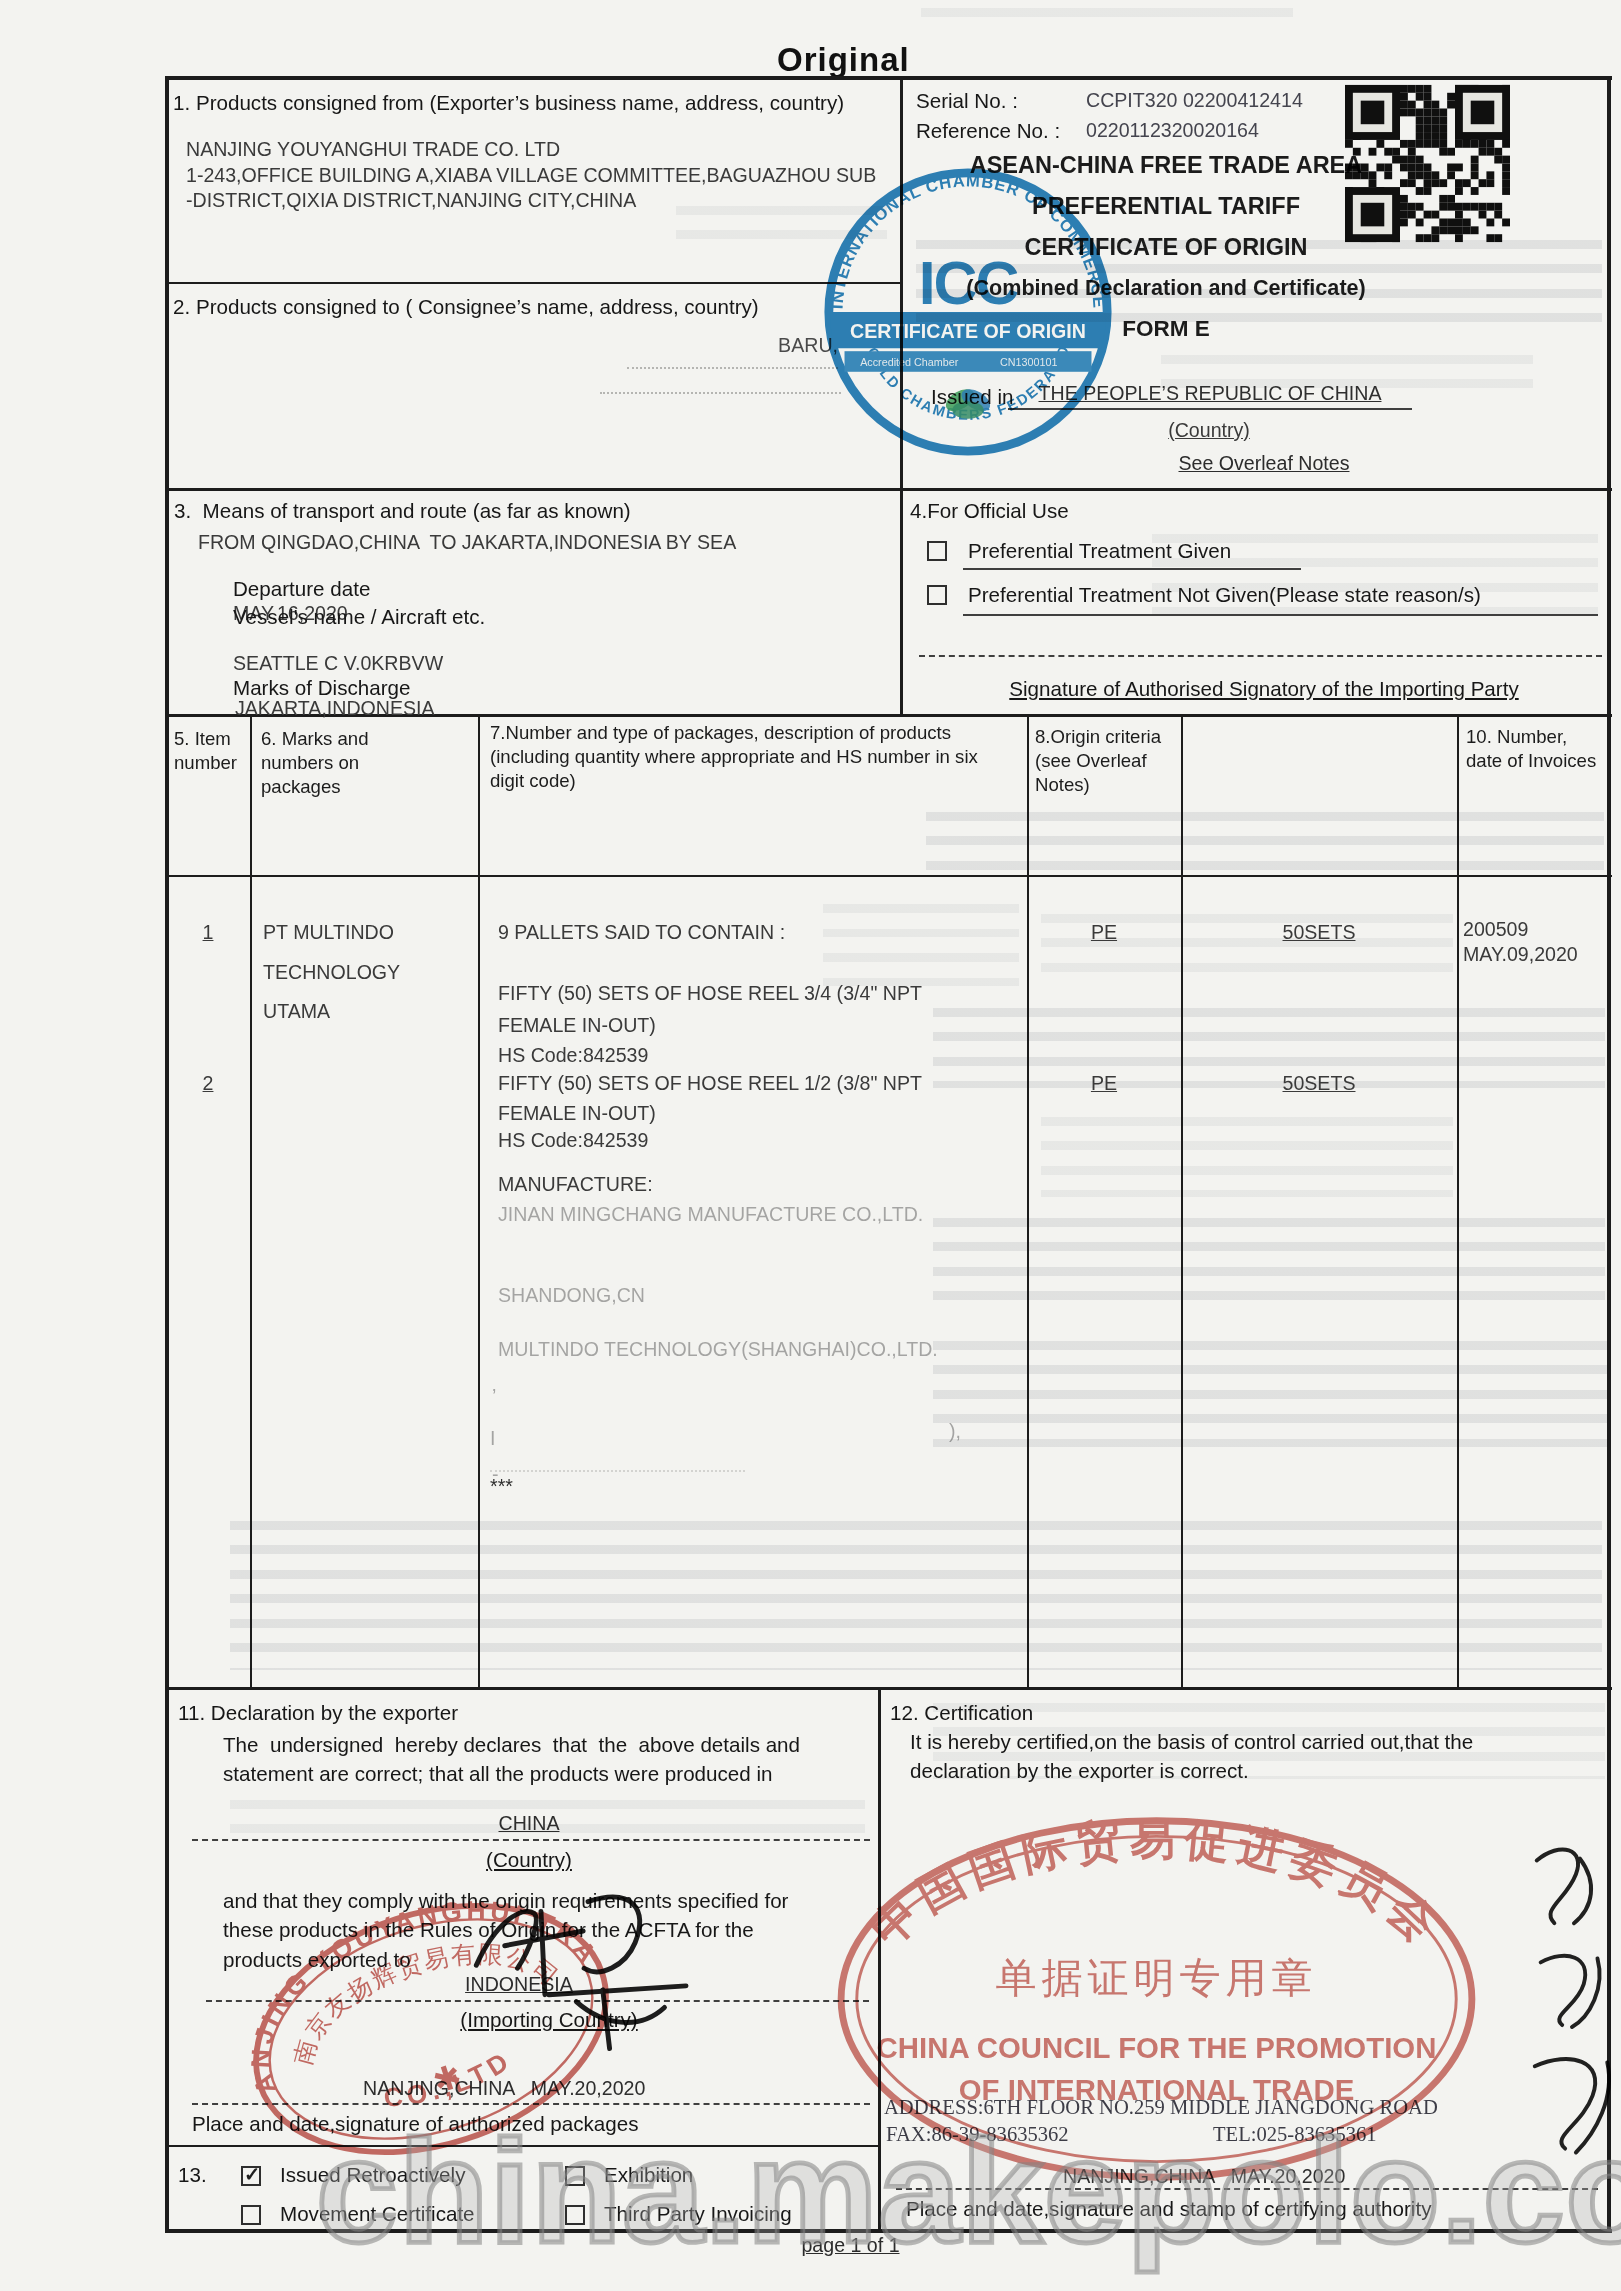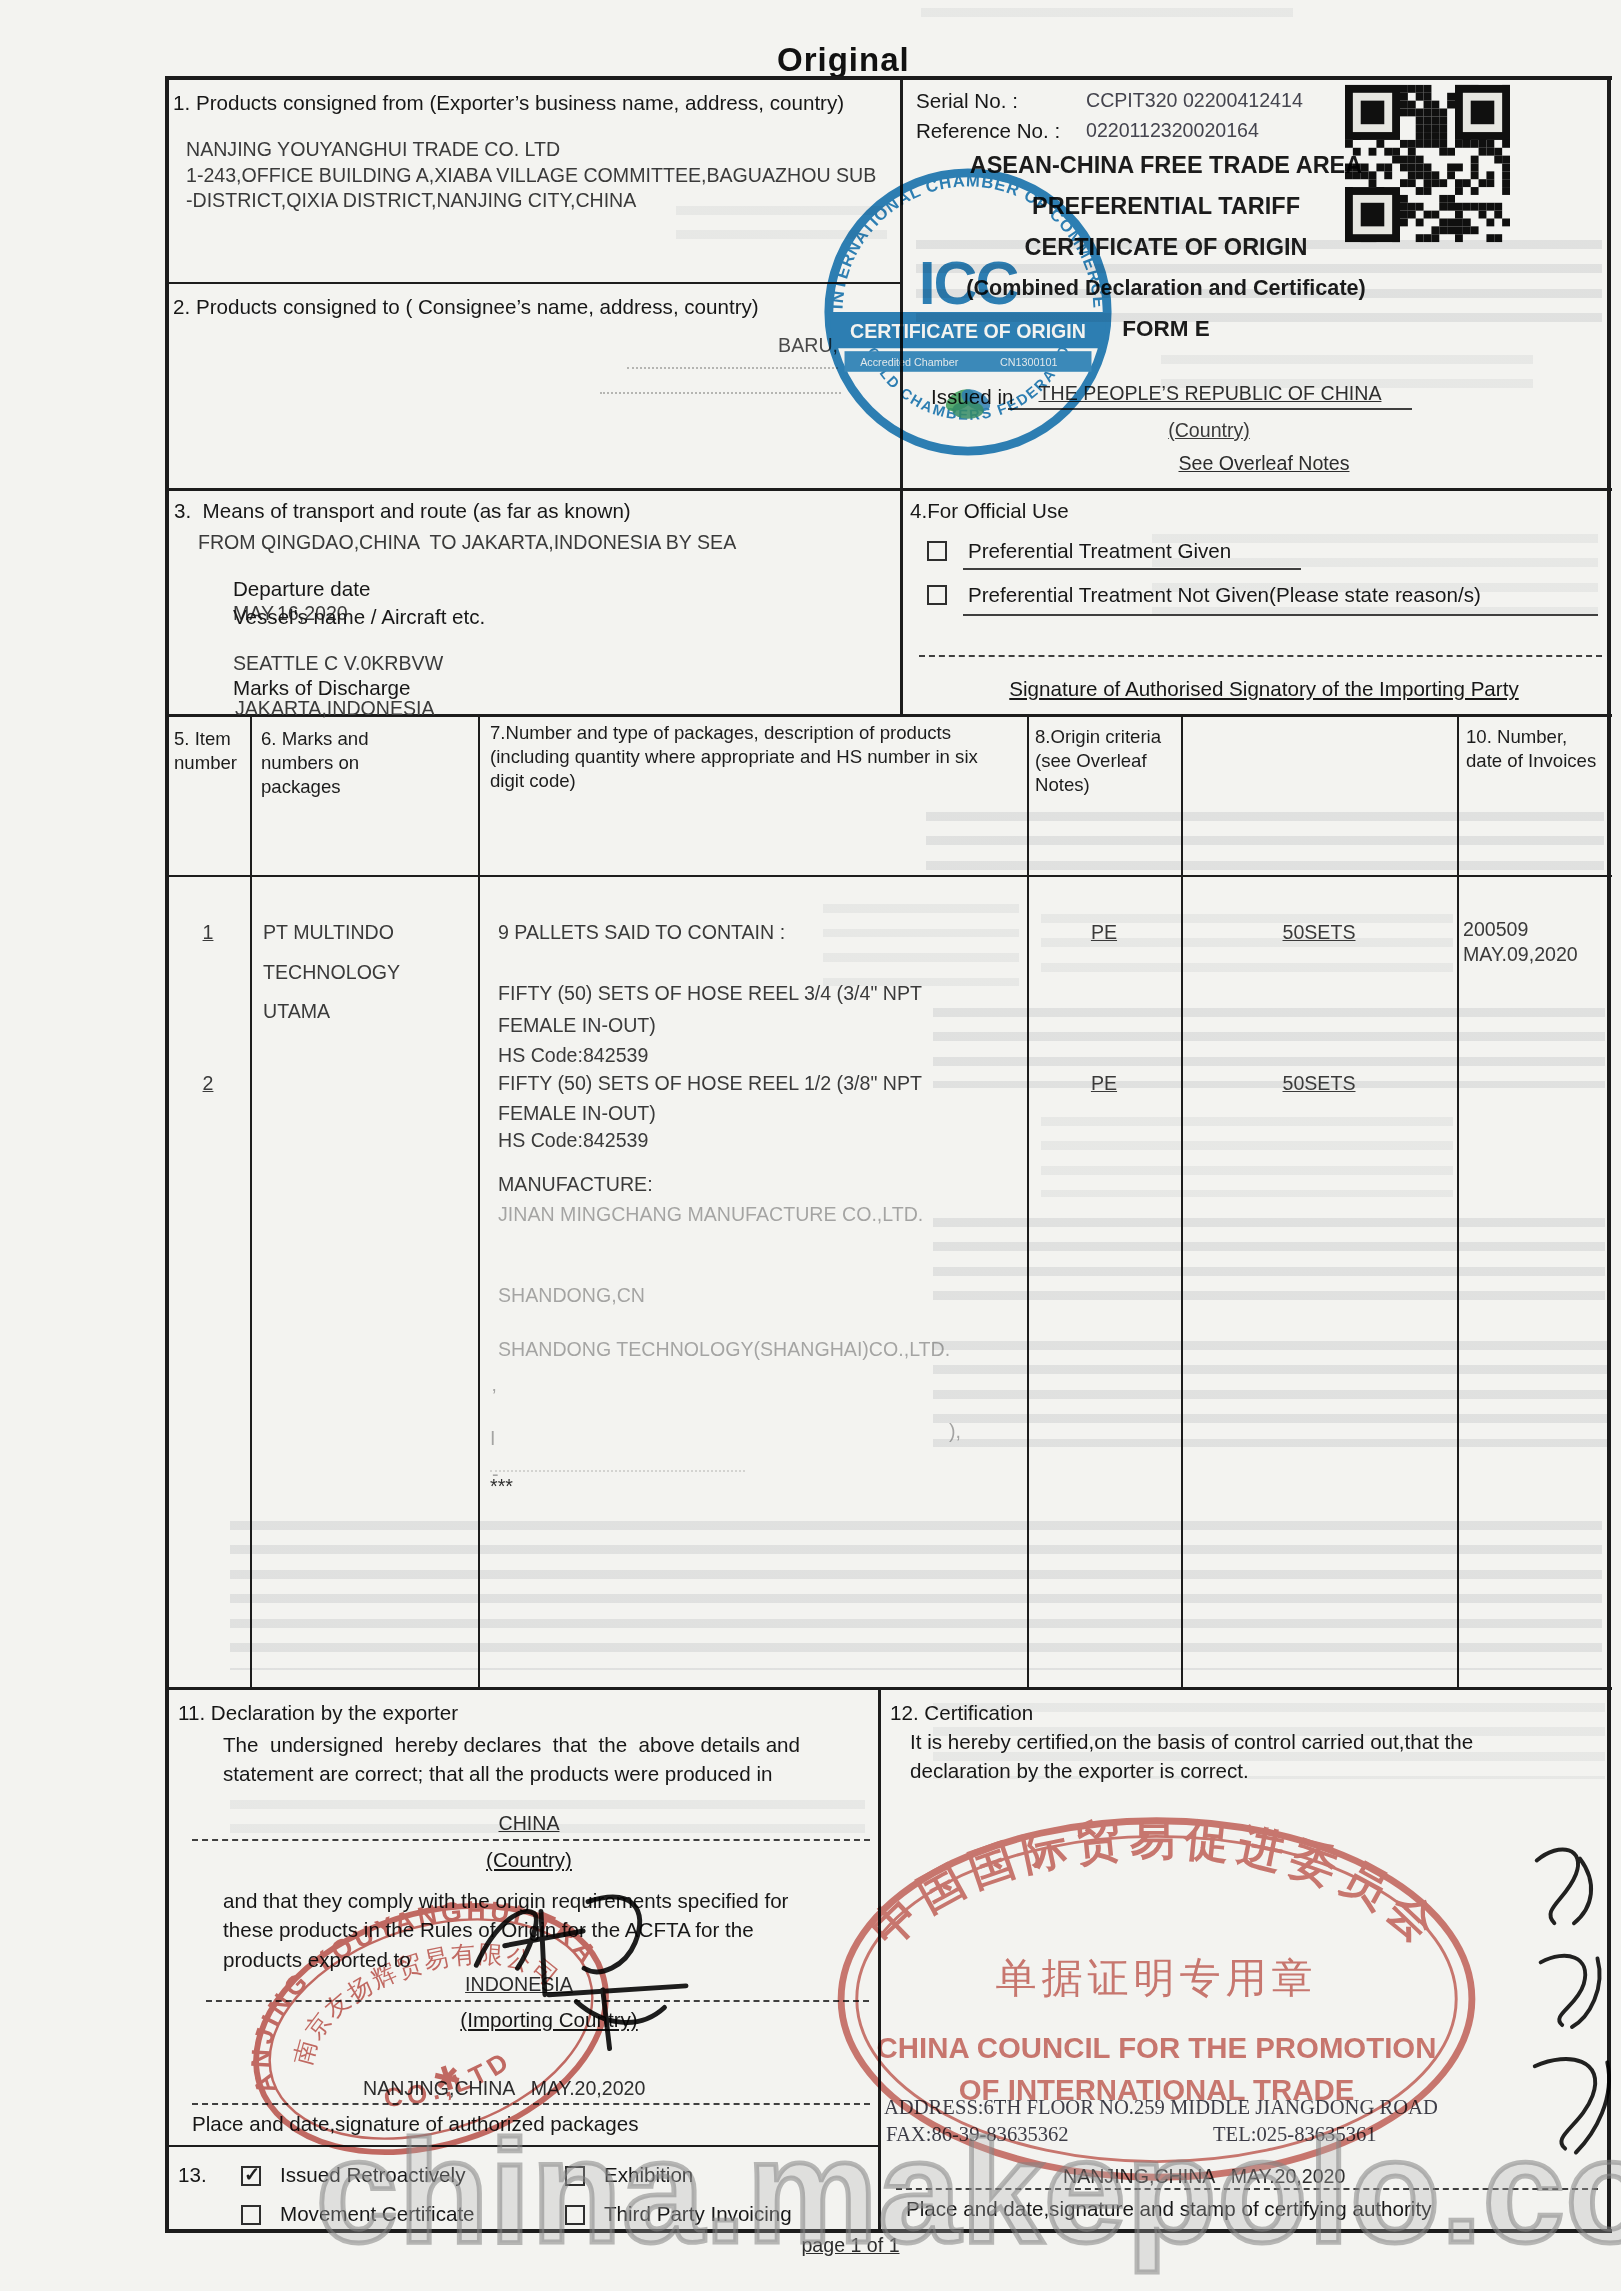--- a/index.html
+++ b/index.html
@@ -367,21 +367,21 @@
   <div class="t" style="left:498px;top:920px">9 PALLETS SAID TO CONTAIN :</div>
   <div class="t" style="left:498px;top:981px">FIFTY (50) SETS OF HOSE REEL 3/4 (3/4" NPT</div>
   <div class="t" style="left:498px;top:1013px">FEMALE IN-OUT)</div>
   <div class="t" style="left:498px;top:1043px">HS Code:842539</div>
   <div class="t" style="left:498px;top:1071px">FIFTY (50) SETS OF HOSE REEL 1/2 (3/8" NPT</div>
   <div class="t" style="left:498px;top:1101px">FEMALE IN-OUT)</div>
   <div class="t" style="left:498px;top:1128px">HS Code:842539</div>
   <div class="t" style="left:498px;top:1172px">MANUFACTURE:</div>
   <div class="t faded" style="left:498px;top:1202px">JINAN MINGCHANG MANUFACTURE CO.,LTD.</div>
   <div class="t faded" style="left:498px;top:1283px">SHANDONG,CN</div>
-  <div class="t faded" style="left:498px;top:1337px">SHANDONG TECHNOLOGY(SHANGHAI)CO.,LTD.</div>
+  <div class="t faded" style="left:498px;top:1337px">MULTINDO TECHNOLOGY(SHANGHAI)CO.,LTD.</div>
   <div class="t" style="left:490px;top:1474px;color:#2e2e2e">***</div>
   <div class="t faded" style="left:492px;top:1384px">’</div>
   <div class="t faded" style="left:490px;top:1426px">I</div>
   <div class="t faded" style="left:949px;top:1419px">),</div>
   <div class="t faded" style="left:492px;top:1462px">-</div>
   <div class="dotl" style="left:490px;top:1470px;width:255px;opacity:.5"></div>
 
   <div class="t ctr" style="left:1027px;top:920px;width:154px">PE</div>
   <div class="t ctr" style="left:1027px;top:1071px;width:154px">PE</div>
   <div class="t ctr" style="left:1181px;top:920px;width:276px">50SETS</div>

